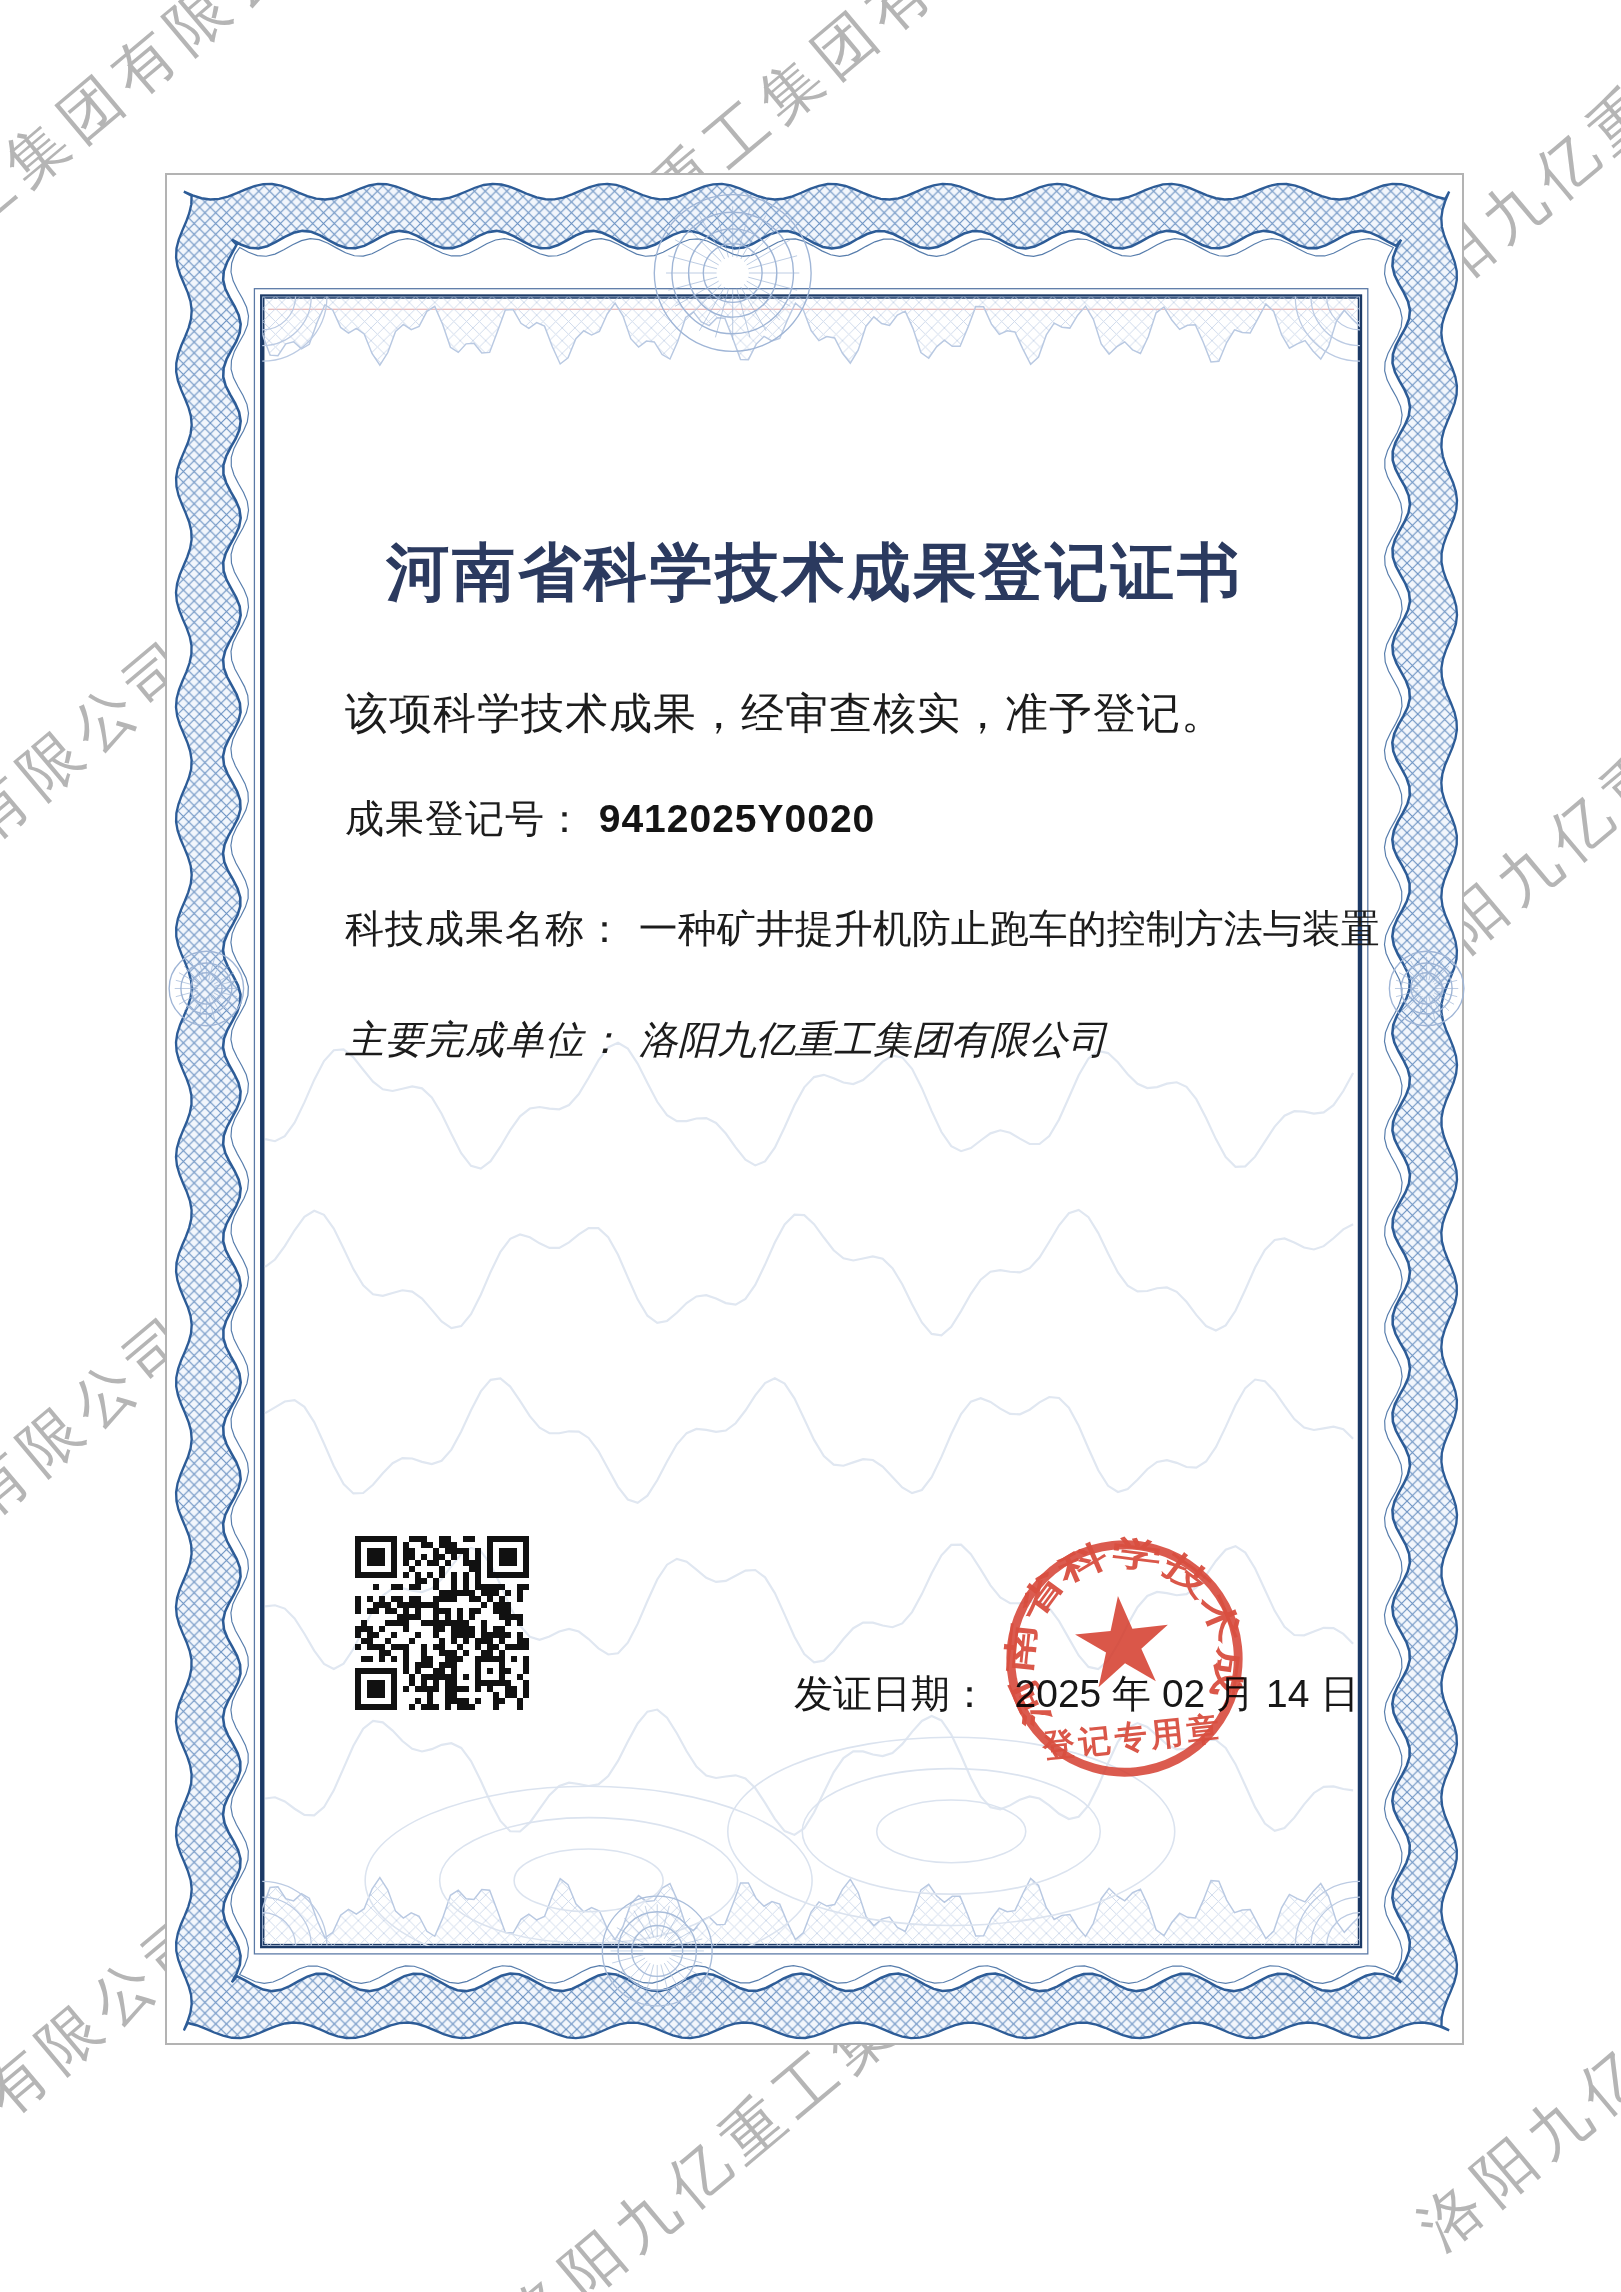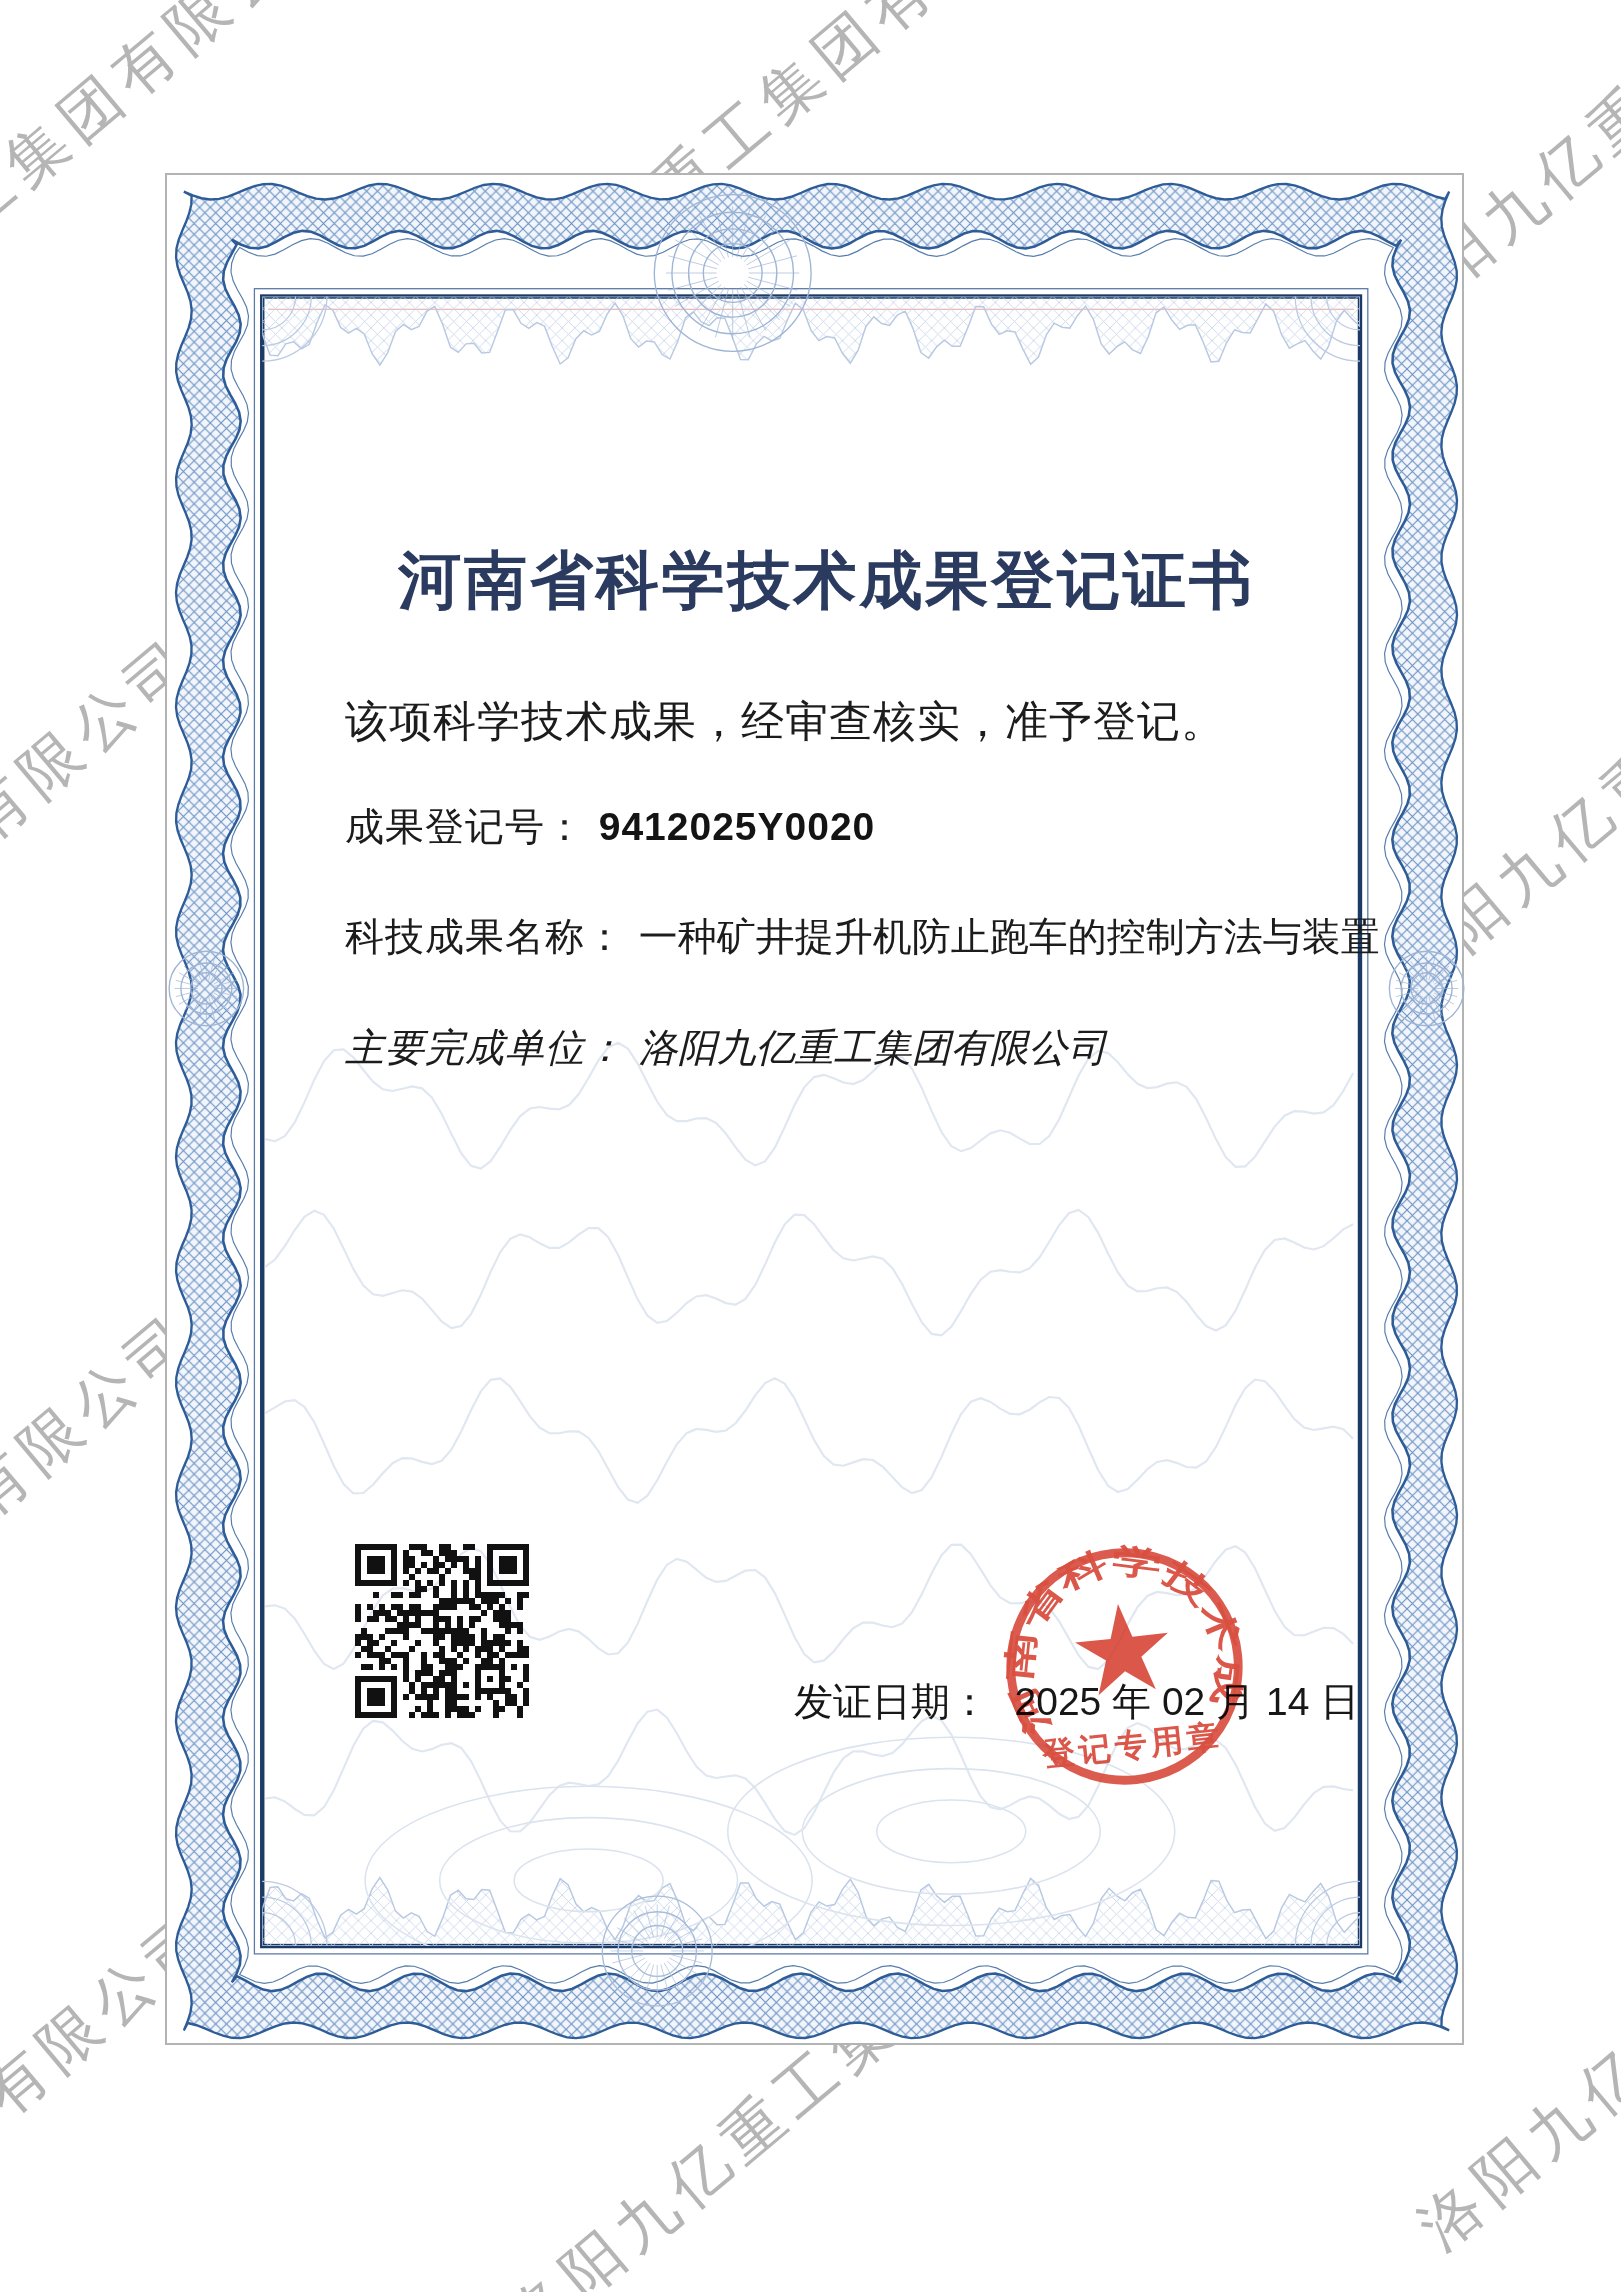--- a/index.html
+++ b/index.html
@@ -14,21 +14,21 @@
     font-family:"Liberation Sans","DejaVu Sans",sans-serif;
     font-size:61px;letter-spacing:8.8px;color:#a6a6a6;opacity:.82;
     transform:rotate(-40deg);transform-origin:0 0;z-index:1;pointer-events:none;
   }
   
   .paper{
     position:absolute;left:165px;top:173px;width:1299px;height:1872px;
     background:#ffffff;border:2px solid #b3b3b3;box-sizing:border-box;z-index:2;
   }
   .deco{position:absolute;left:0;top:0;}
-  .content{position:absolute;left:0;top:8px;width:100%;height:100%;z-index:3;padding-left:24px;}
+  .content{position:absolute;left:0;top:0;width:100%;height:100%;z-index:3;}
   .title{
     position:absolute;left:0;top:355px;width:100%;text-align:center;
     font-size:63px;font-weight:bold;letter-spacing:2.9px;color:#2b3a5f;margin:0;
   }
   .statement{
     position:absolute;left:178px;top:510px;margin:0;
     font-size:43px;color:#1c1c1c;letter-spacing:1px;
   }
   .frow{position:absolute;left:178px;font-size:39px;color:#1c1c1c;white-space:nowrap;text-align:right;}
   .frow .lab{letter-spacing:1px;}

